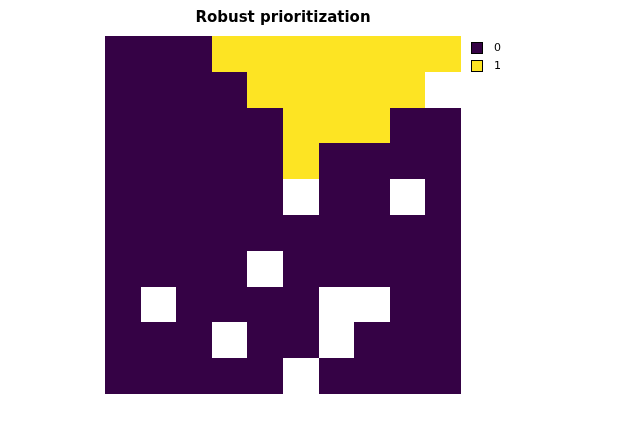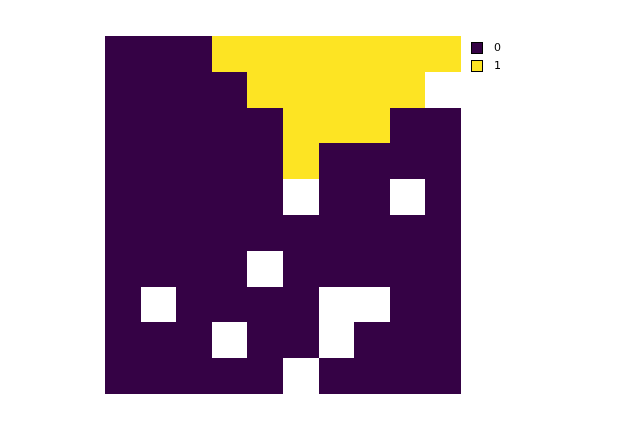--- a/index.html
+++ b/index.html
@@ -92,20 +92,21 @@
     font-size: 11px;
     color: #000000;
     line-height: 12px;
   }
 </style>
 </head>
 <body>
 
 <div id="figure">
 
+  <div id="plot-title">Robust prioritization</div>
 
   <div id="heatmap-area">
     <div id="heatmap-grid">
         <div class="cell v0"></div>
         <div class="cell v0"></div>
         <div class="cell v0"></div>
         <div class="cell v1"></div>
         <div class="cell v1"></div>
         <div class="cell v1"></div>
         <div class="cell v1"></div>

